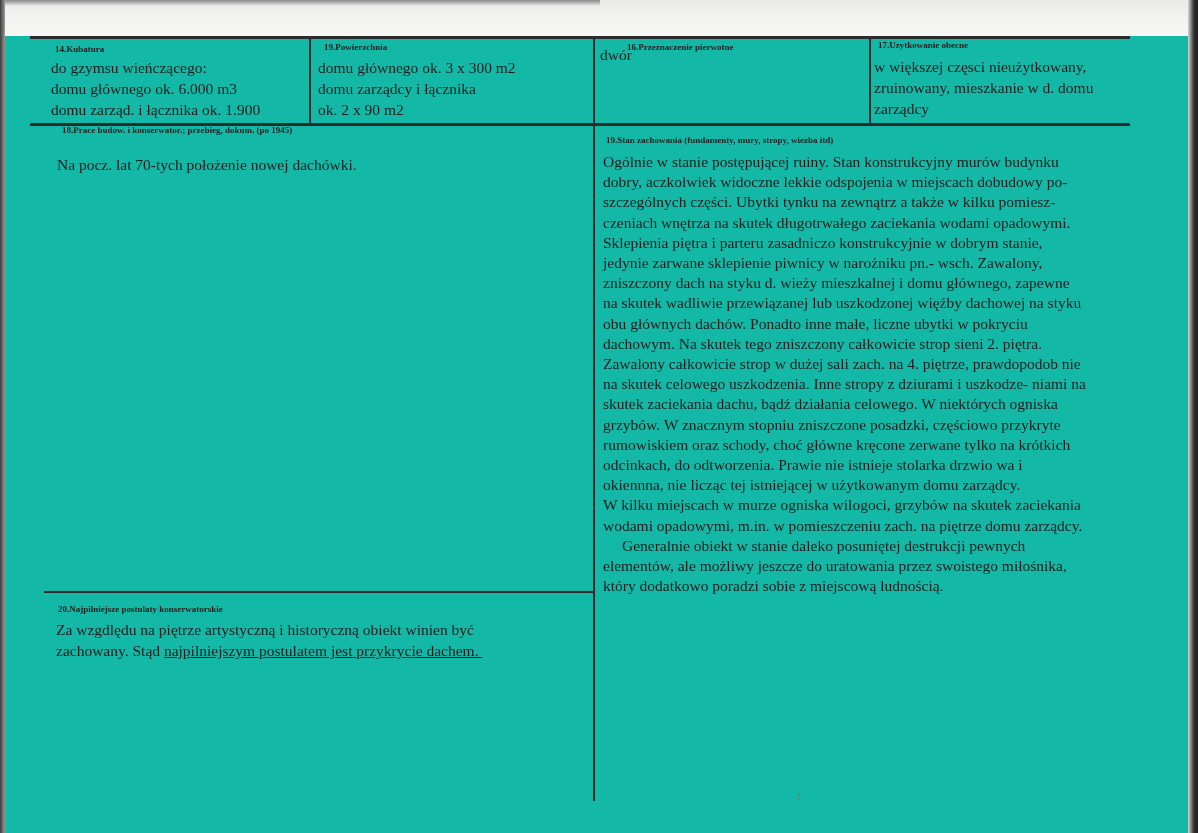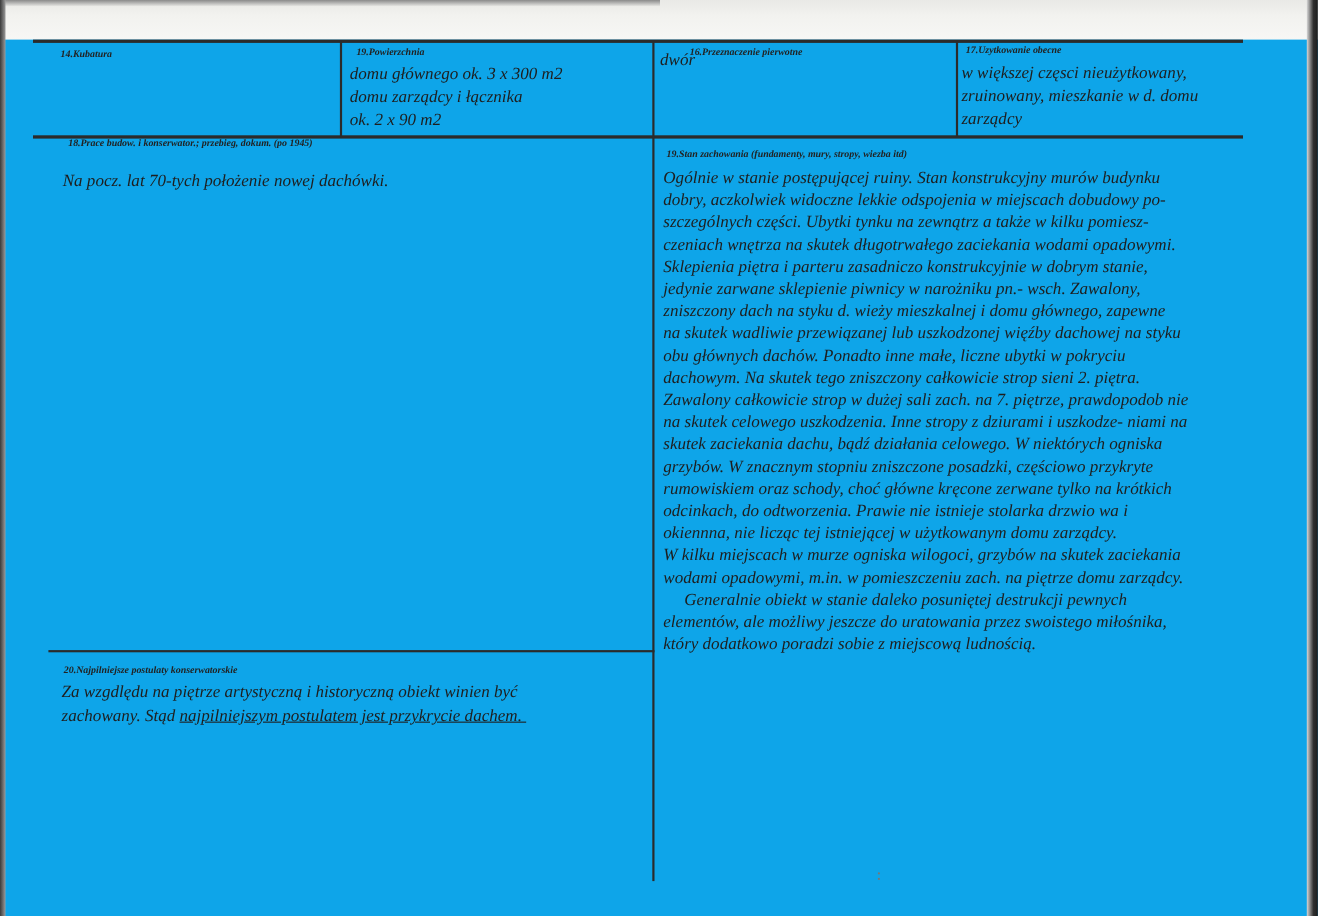--- a/index.html
+++ b/index.html
@@ -3,24 +3,23 @@
 <meta charset="utf-8">
 <style>
   * { box-sizing: border-box; margin: 0; padding: 0; }
   html, body {
     width: 1198px; height: 833px; overflow: hidden;
     background: #2a2a2a;
   }
   #page {
     position: absolute; left: 0; top: 0;
     width: 1198px; height: 833px;
-    background: #0ea5e9;
+    background: #14b8a6;
     font-family: "Liberation Serif", "DejaVu Serif", serif;
     color: #1c1c1c;
-    font-style: italic;
   }
   
   .edge-left {
     position: absolute; left: 0; top: 0; width: 5px; height: 833px;
     background: linear-gradient(to right, #3a3a3a, #9a9a9a);
   }
   .edge-right {
     position: absolute; right: 0; top: 0; width: 10px; height: 833px;
     background: linear-gradient(to right, #d8d8d8, #2f2f2f 60%, #1d1d1d);
   }
@@ -71,20 +70,25 @@
   <div class="edge-right"></div>
 
   <div class="hline thick" style="left:30px; top:36px; width:1100px;"></div>
   <div class="hline thick" style="left:30px; top:123px; width:1100px;"></div>
   <div class="vline" style="left:309px; top:38px; height:86px;"></div>
   <div class="vline" style="left:593px; top:38px; height:763px;"></div>
   <div class="vline" style="left:869px; top:38px; height:86px;"></div>
   <div class="hline" style="left:44px; top:591px; width:551px;"></div>
 
   <div class="field-label" style="left:55px; top:44px;">14.Kubatura</div>
+  <div class="field-value" style="left:51px; top:57px;">
+    <span class="line">do gzymsu wieńczącego:</span>
+    <span class="line">domu głównego ok. 6.000 m3</span>
+    <span class="line">domu zarząd. i łącznika ok. 1.900</span>
+  </div>
 
   <div class="field-label" style="left:324px; top:42px;">19.Powierzchnia</div>
   <div class="field-value" style="left:318px; top:57px;">
     <span class="line">domu głównego ok. 3 x 300 m2</span>
     <span class="line">domu zarządcy i łącznika</span>
     <span class="line">ok. 2 x  90 m2</span>
   </div>
 
   <div class="field-label" style="left:627px; top:42px;">16.Przeznaczenie pierwotne</div>
   <div class="field-value" style="left:600px; top:44px;">
@@ -108,21 +112,21 @@
     <span class="line">Ogólnie w stanie postępującej ruiny. Stan konstrukcyjny murów budynku</span>
     <span class="line">dobry, aczkolwiek widoczne lekkie odspojenia w miejscach dobudowy po-</span>
     <span class="line">szczególnych części. Ubytki tynku na zewnątrz a także w kilku pomiesz-</span>
     <span class="line">czeniach wnętrza na skutek długotrwałego zaciekania wodami opadowymi.</span>
     <span class="line">Sklepienia piętra i parteru zasadniczo konstrukcyjnie w dobrym stanie,</span>
     <span class="line">jedynie zarwane sklepienie piwnicy w narożniku pn.- wsch. Zawalony,</span>
     <span class="line">zniszczony dach na styku d. wieży mieszkalnej i domu głównego, zapewne</span>
     <span class="line">na skutek wadliwie przewiązanej lub uszkodzonej więźby dachowej na styku</span>
     <span class="line">obu głównych dachów. Ponadto inne małe, liczne ubytki w pokryciu</span>
     <span class="line">dachowym. Na skutek tego zniszczony całkowicie strop sieni 2. piętra.</span>
-    <span class="line">Zawalony całkowicie strop w dużej sali zach. na 7. piętrze, prawdopodob nie</span>
+    <span class="line">Zawalony całkowicie strop w dużej sali zach. na 4. piętrze, prawdopodob nie</span>
     <span class="line">na skutek celowego uszkodzenia. Inne stropy z dziurami i uszkodze- niami na</span>
     <span class="line">skutek zaciekania dachu, bądź działania celowego. W niektórych  ogniska</span>
     <span class="line">grzybów. W znacznym stopniu zniszczone posadzki, częściowo przykryte</span>
     <span class="line">rumowiskiem oraz schody, choć główne kręcone zerwane tylko na krótkich</span>
     <span class="line">odcinkach, do odtworzenia. Prawie nie istnieje stolarka drzwio wa i</span>
     <span class="line">okiennna, nie licząc tej istniejącej w użytkowanym domu zarządcy.</span>
     <span class="line">W kilku miejscach w murze ogniska wilogoci, grzybów na skutek zaciekania</span>
     <span class="line">wodami opadowymi, m.in. w pomieszczeniu zach. na piętrze domu zarządcy.</span>
     <span class="line indent">Generalnie obiekt w stanie daleko posuniętej destrukcji pewnych</span>
     <span class="line">elementów, ale możliwy jeszcze do uratowania przez swoistego miłośnika,</span>

